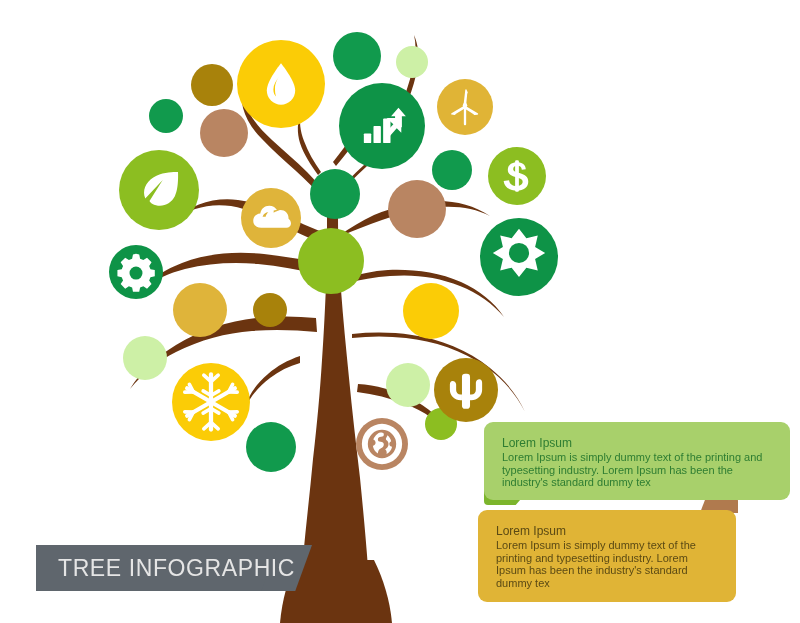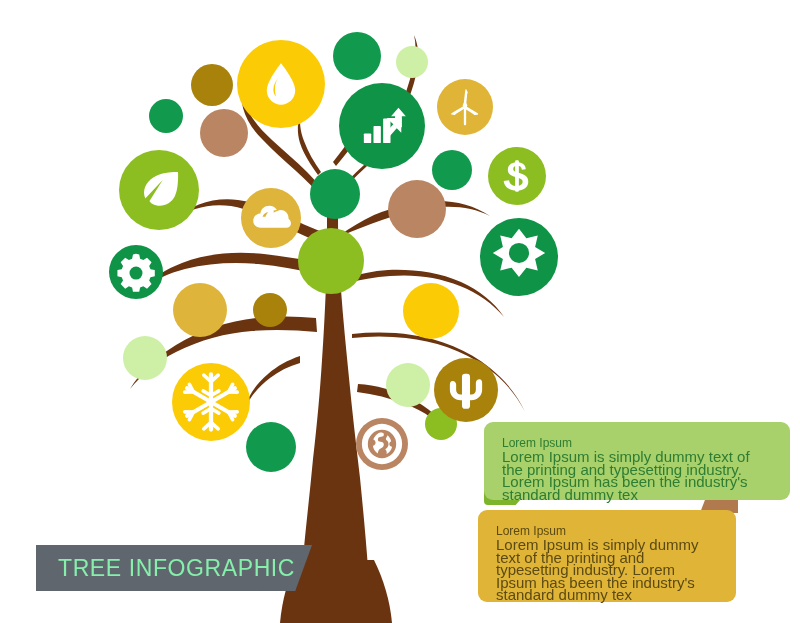--- a/index.html
+++ b/index.html
@@ -43,21 +43,21 @@
     top: 0;
     width: 34px;
     height: 46px;
     background: #5f666d;
     transform: skewX(-20deg);
     transform-origin: top left;
   }
   .title-text {
     position: relative;
     z-index: 2;
-    color: #86efac;
+    color: #e5e5e5;
     font-size: 23px;
     letter-spacing: 0.6px;
     padding-left: 22px;
     font-weight: 400;
     white-space: nowrap;
   }
 
   
   .callout {
     position: absolute;
@@ -81,21 +81,21 @@
     background: #e0b436;
     z-index: 6;
   }
   .callout h3 {
     margin: 0 0 1px 0;
     font-size: 12px;
     font-weight: 400;
   }
   .callout p {
     margin: 0;
-    font-size: 15px;
+    font-size: 11px;
     line-height: 12.6px;
     font-weight: 400;
   }
   .callout-green h3 { color: #2e7d32; }
   .callout-green p  { color: #2e7d32; }
   .callout-yellow h3 { color: #5b4a14; }
   .callout-yellow p  { color: #5b4a14; }
 
   
   .tab-green-fold {

